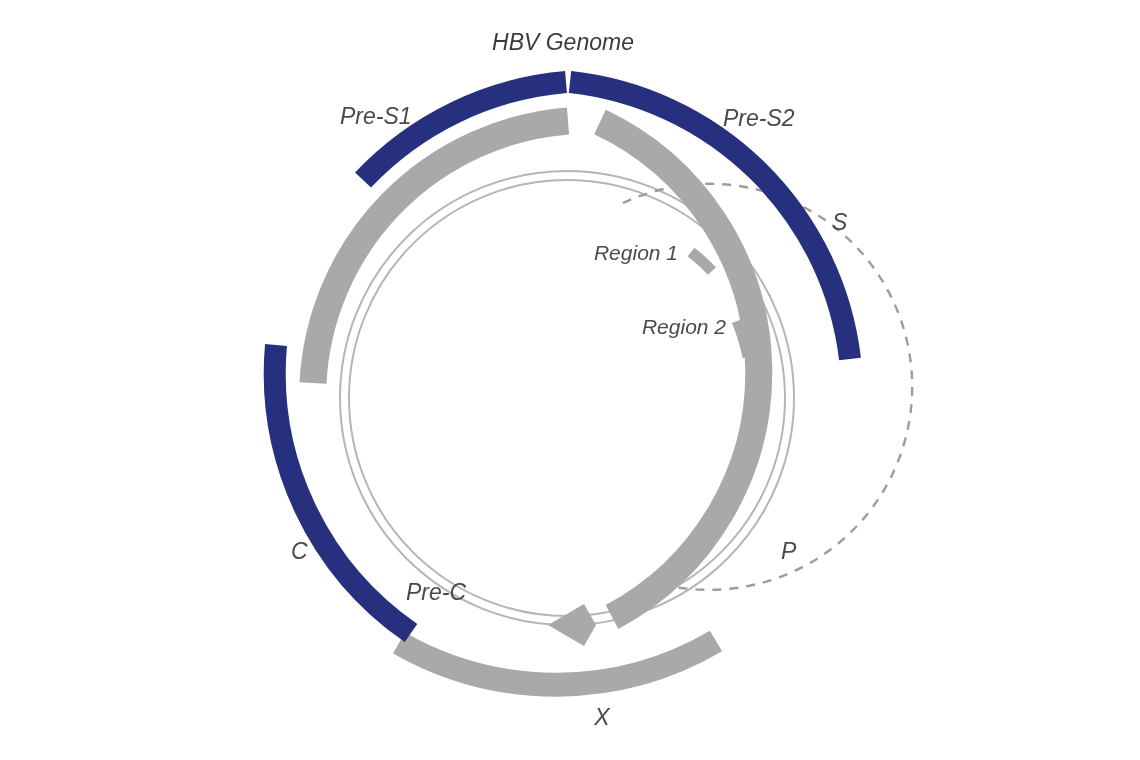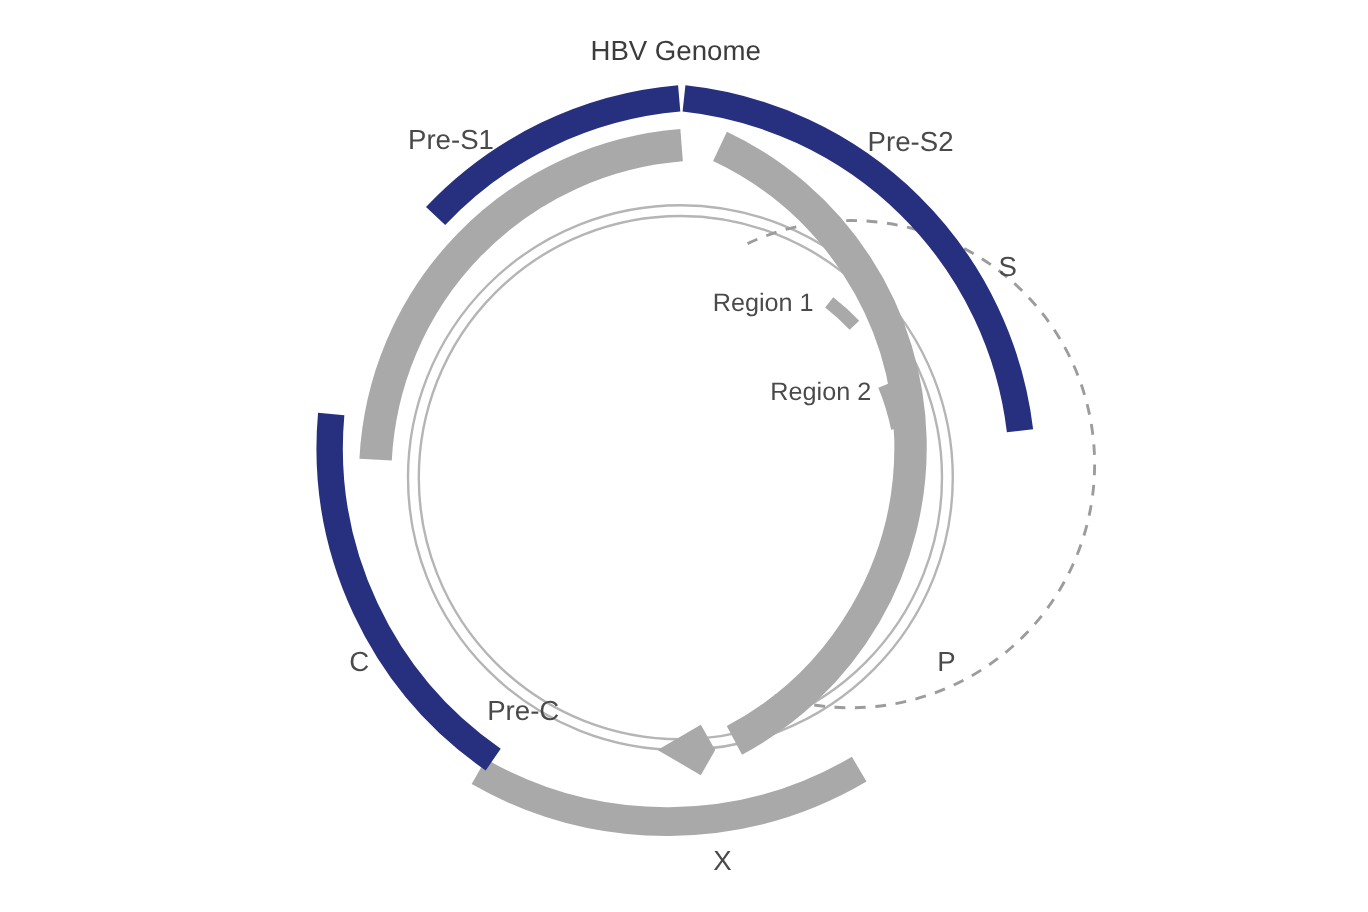--- a/index.html
+++ b/index.html
@@ -11,20 +11,21 @@
     width: 1140px;
     height: 760px;
     font-family: "Liberation Sans", sans-serif;
     overflow: hidden;
     position: relative;
   }
   #diagram-root {
     position: relative;
     width: 940px;
     height: 760px;
+    font-style: italic;
   }
   svg#genome-svg {
     position: absolute;
     top: 0;
     left: 0;
     width: 1140px;
     height: 760px;
     display: block;
   }
   .dg-label {

